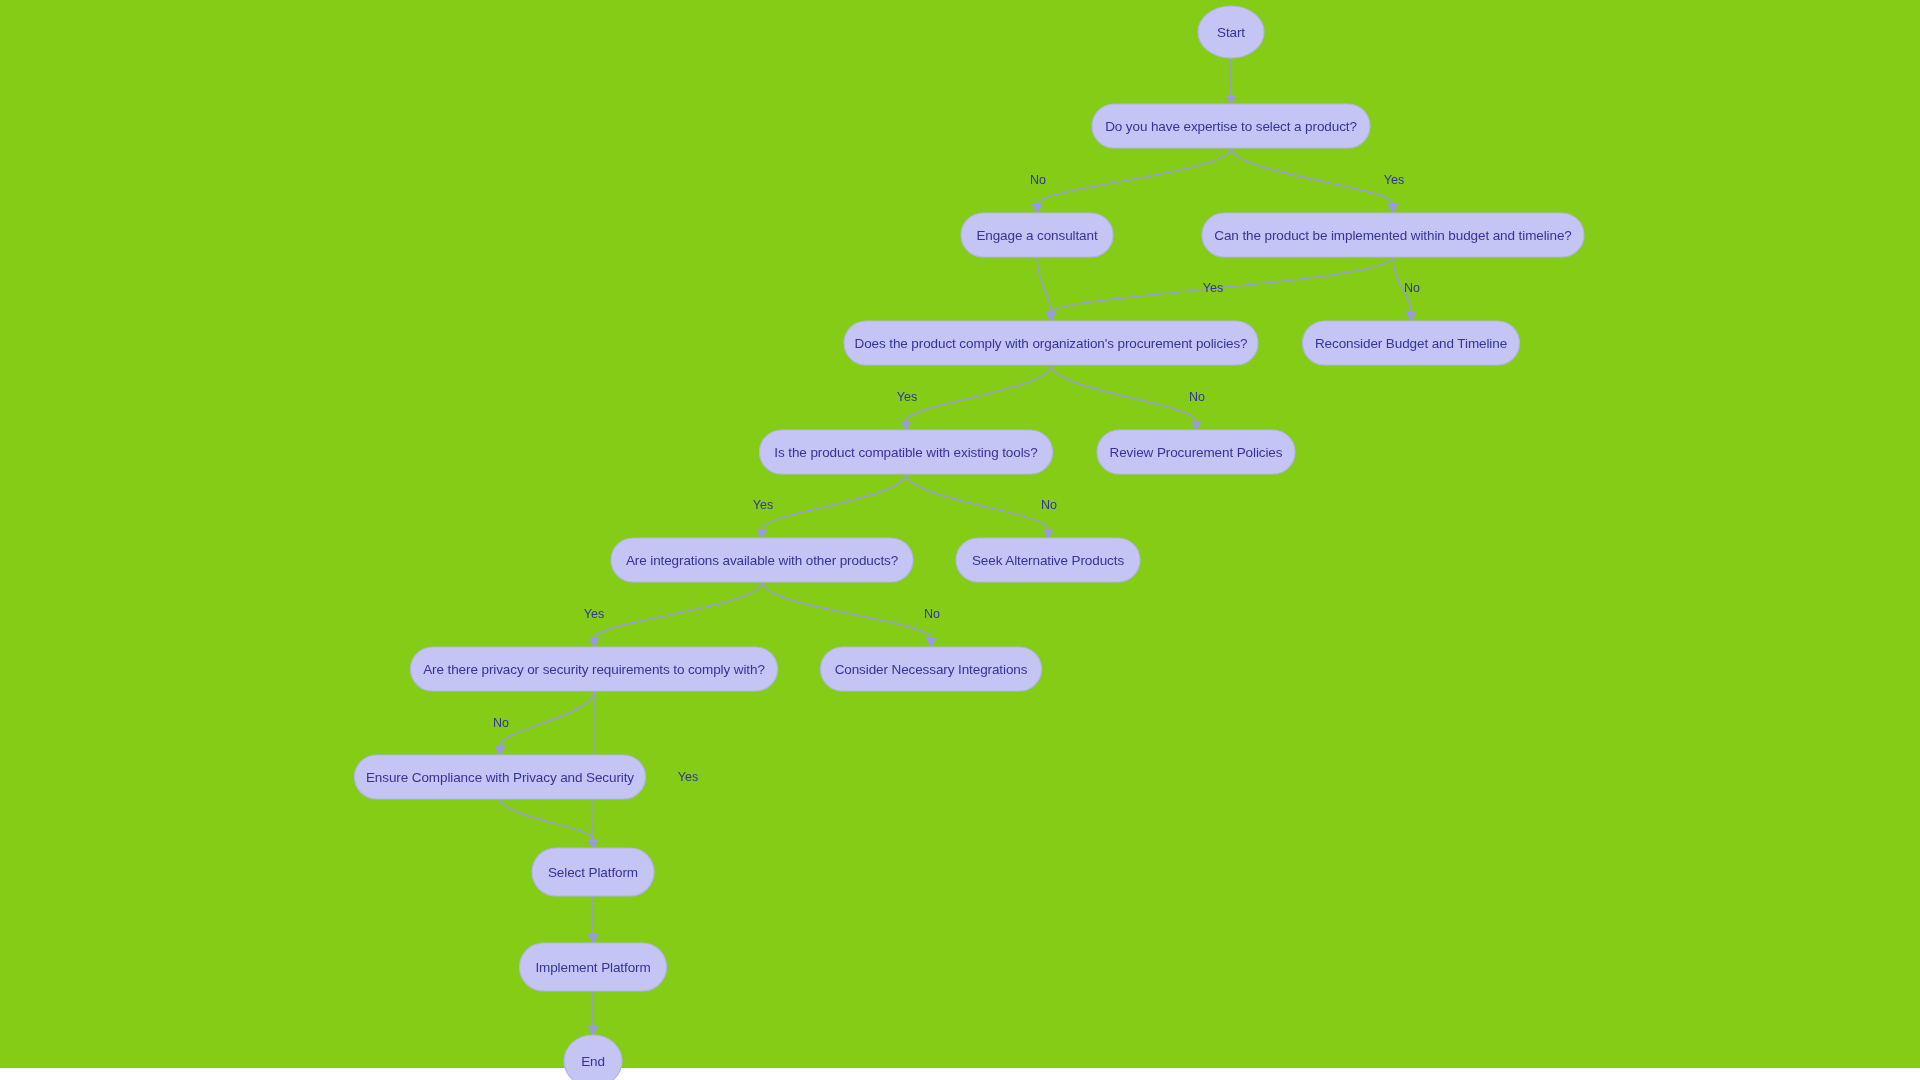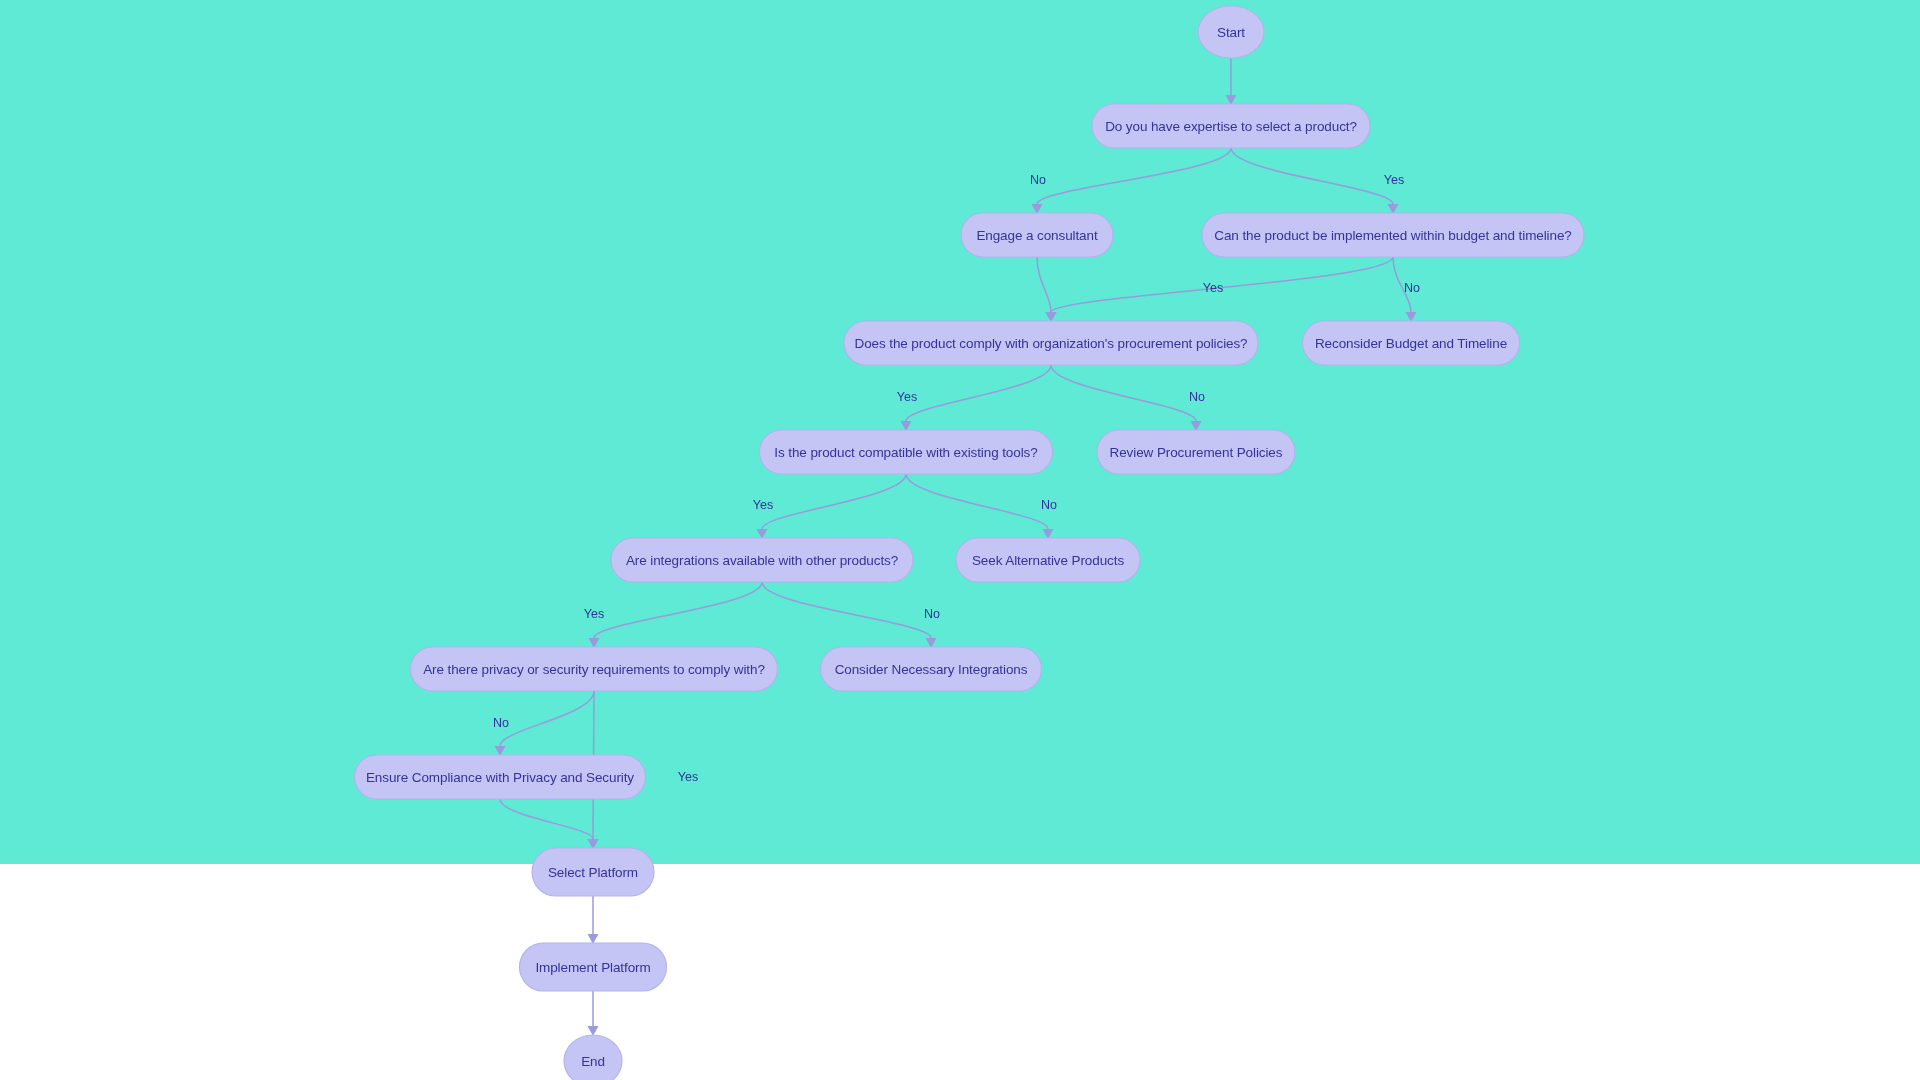--- a/index.html
+++ b/index.html
@@ -7,22 +7,22 @@
     padding: 0;
     background: #ffffff;
     width: 1920px;
     height: 1080px;
     overflow: hidden;
     font-family: "Liberation Sans", sans-serif;
   }
   #flow-root {
     position: relative;
     width: 1920px;
-    height: 864px;
-    background: #5eead4;
+    height: 1068px;
+    background: #84cc16;
     text-align: center;
   }
   svg#flow-svg {
     position: absolute;
     left: 0;
     top: 0;
     width: 1920px;
     height: 1080px;
     display: block;
   }

